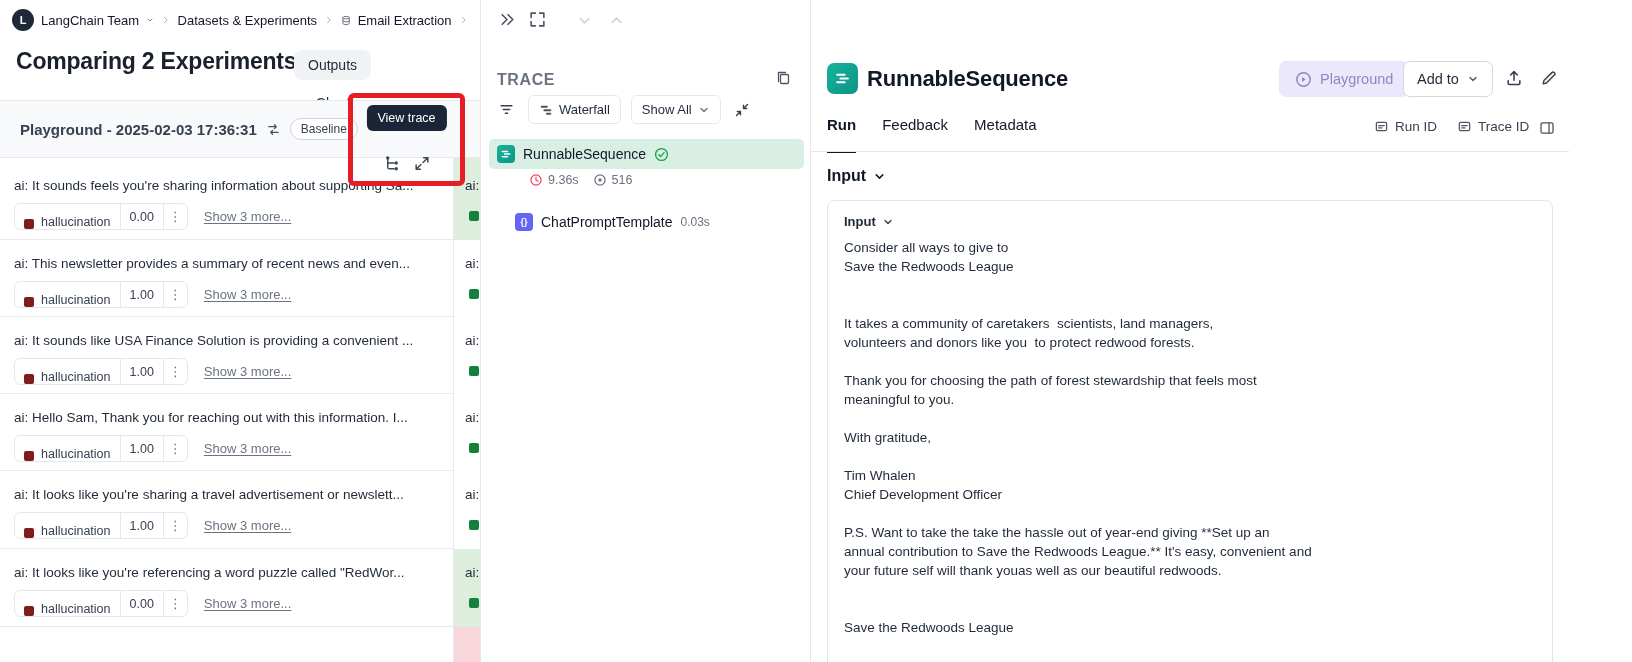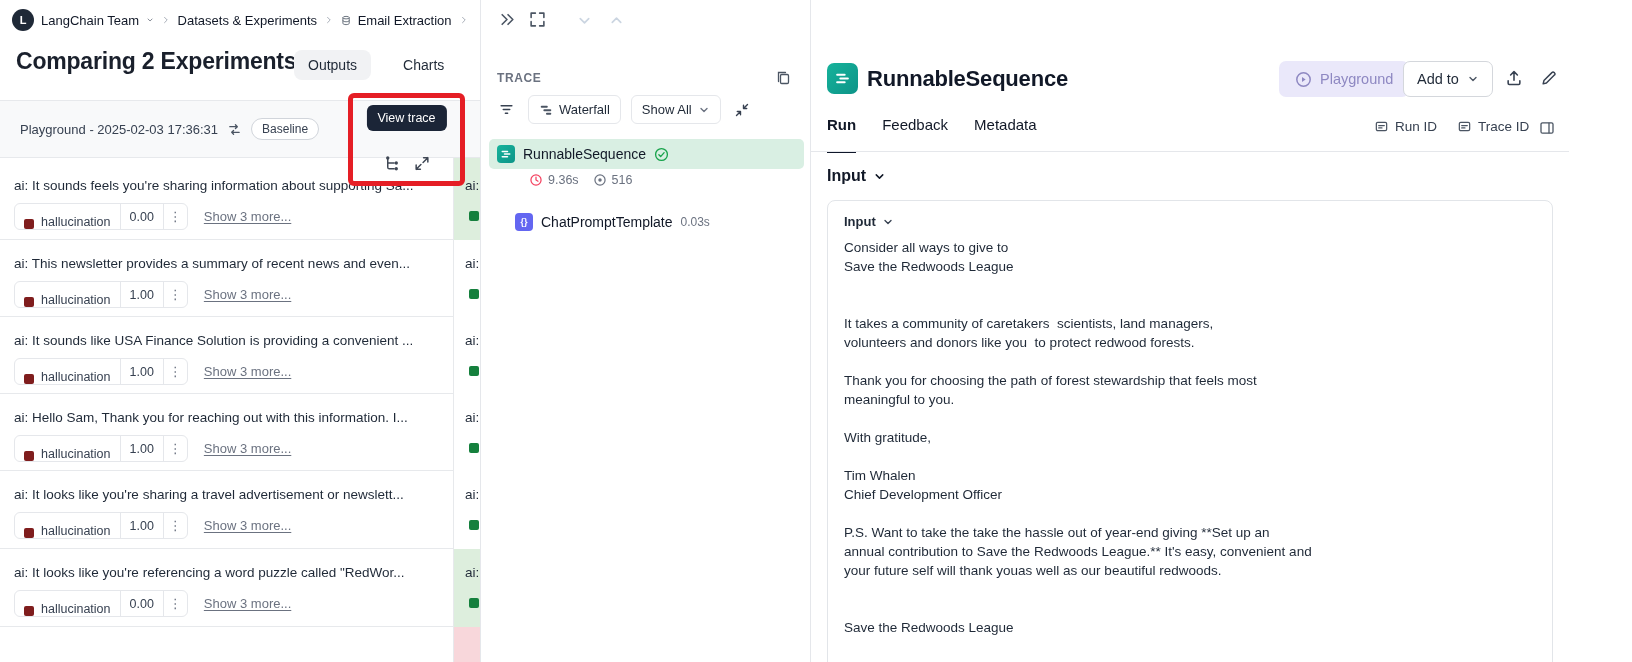--- a/index.html
+++ b/index.html
@@ -10,26 +10,26 @@
     font-family:"Liberation Sans", sans-serif; font-size:13px;
   }
   svg { display:block; }
 
   
   .left-panel { position:absolute; left:0; top:0; width:480px; height:662px; background:#fff; }
   .breadcrumb { position:absolute; left:0; top:0; width:480px; height:40px; display:flex; align-items:center; padding:0 12px; gap:7px; white-space:nowrap; }
   .logo { width:22px; height:22px; border-radius:50%; background:#1f2937; color:#fff; font-size:11px; font-weight:bold; display:flex; align-items:center; justify-content:center; flex:0 0 auto; }
   .crumb { font-size:13px; color:#111827; }
   .page-title { position:absolute; left:16px; top:48px; font-size:23px; font-weight:700; color:#1a202c; letter-spacing:-0.2px; }
-  .view-tabs { position:absolute; left:294px; top:50px; display:flex; gap:18px; align-items:flex-end; }
+  .view-tabs { position:absolute; left:294px; top:50px; display:flex; gap:8px; align-items:flex-end;flex-direction:column; }
   .vt { border:none; background:transparent; font-family:inherit; font-size:14px; color:#1f2937; padding:7px 14px; border-radius:8px; cursor:pointer; }
   .vt.active { background:#f1f2f4; }
 
   .thead { position:absolute; left:0; top:100px; width:480px; height:58px; background:#f8f9fa; border-top:1px solid #e7e9ec; border-bottom:1px solid #e7e9ec; display:flex; align-items:center; padding:0 20px; gap:9px; }
-  .thead .exp-name { font-size:13px; color:#374151; font-weight:400; white-space:nowrap; }
+  .thead .exp-name { font-size:15px; color:#374151; font-weight:700; white-space:nowrap; }
   .baseline { border:1px solid #d1d5db; background:#fff; border-radius:999px; padding:3px 10px; font-size:12px; color:#374151; }
 
   .row { position:absolute; left:0; width:480px; border-bottom:1px solid #e7e9ec; background:#fff; }
   .row-text { position:absolute; left:14px; top:16px; width:430px; font-size:13.5px; color:#1f2937; white-space:nowrap; overflow:hidden; }
   .badge-line { position:absolute; left:14px; top:41px; display:flex; align-items:center; gap:16px; }
   .pill { display:inline-flex; align-items:stretch; height:27px; border:1px solid #e5e7eb; border-radius:6px; font-size:12.5px; color:#374151; background:#fff; }
   .pill-main { display:flex; align-items:flex-end; gap:7px; padding:0 9px; }
   .pill-score { display:flex; align-items:center; padding:0 9px; border-left:1px solid #e5e7eb; }
   .pill-kebab { display:flex; align-items:center; padding:0 5px; border-left:1px solid #e5e7eb; color:#6b7280; font-size:13px; cursor:pointer; }
   .sq { width:10px; height:10px; border-radius:2px; display:inline-block; flex:0 0 auto; }
@@ -46,21 +46,21 @@
 
   
   .red-box { position:absolute; left:348px; top:93px; width:117px; height:93px; border:5px solid #e51e25; border-radius:6px; z-index:60; }
   .tooltip { position:absolute; top:7px; left:50%; transform:translateX(-50%); background:#1b2537; color:#fff; font-size:12.5px; padding:6px 11px; border-radius:6px; white-space:nowrap; }
   .rb-icons { position:absolute; bottom:9px; left:50%; transform:translateX(-50%); display:flex; gap:13px; color:#3f4754; }
 
   
   .trace-panel { position:absolute; left:480px; top:0; width:331px; height:662px; background:#fff; border-left:1px solid #e5e7eb; border-right:1px solid #e5e7eb; }
   .tp-ico { position:absolute; color:#4b5563; cursor:pointer; }
   .tp-ico.dim { color:#cbd5e1; }
-  .tp-title { position:absolute; left:16px; top:71px; font-size:12px; font-weight:700; letter-spacing:0.6px; color:#6b7280; }
+  .tp-title { position:absolute; left:16px; top:71px; font-size:16px; font-weight:700; letter-spacing:0.6px; color:#6b7280; }
   .tp-toolbar { position:absolute; left:14px; top:95px; display:flex; align-items:center; gap:10px; }
   .tbtn { display:flex; align-items:center; gap:6px; height:29px; padding:0 10px; border:1px solid #e5e7eb; border-radius:6px; background:#fff; font-family:inherit; font-size:13px; color:#1f2937; cursor:pointer; }
   .ibtn { background:none; border:none; padding:3px; color:#4b5563; cursor:pointer; }
   .tree-root { position:absolute; left:8px; top:139px; width:315px; height:30px; background:#d9efe3; border-radius:5px; display:flex; align-items:center; gap:8px; padding:0 8px; cursor:pointer; }
   .node-ico { width:18px; height:18px; border-radius:4px; display:flex; align-items:center; justify-content:center; flex:0 0 auto; }
   .teal-grad { background:linear-gradient(135deg,#16b39b,#0d9488); }
   .indigo { background:#6366f1; color:#fff; font-size:9px; font-weight:bold; }
   .openai { background:#fff; border:1px solid #e5e7eb; }
   .node-name { font-size:14px; color:#111827; font-weight:500; white-space:nowrap; }
   .tree-stats { position:absolute; left:48px; top:173px; display:flex; align-items:center; gap:14px; font-size:12.5px; color:#6b7280; }

